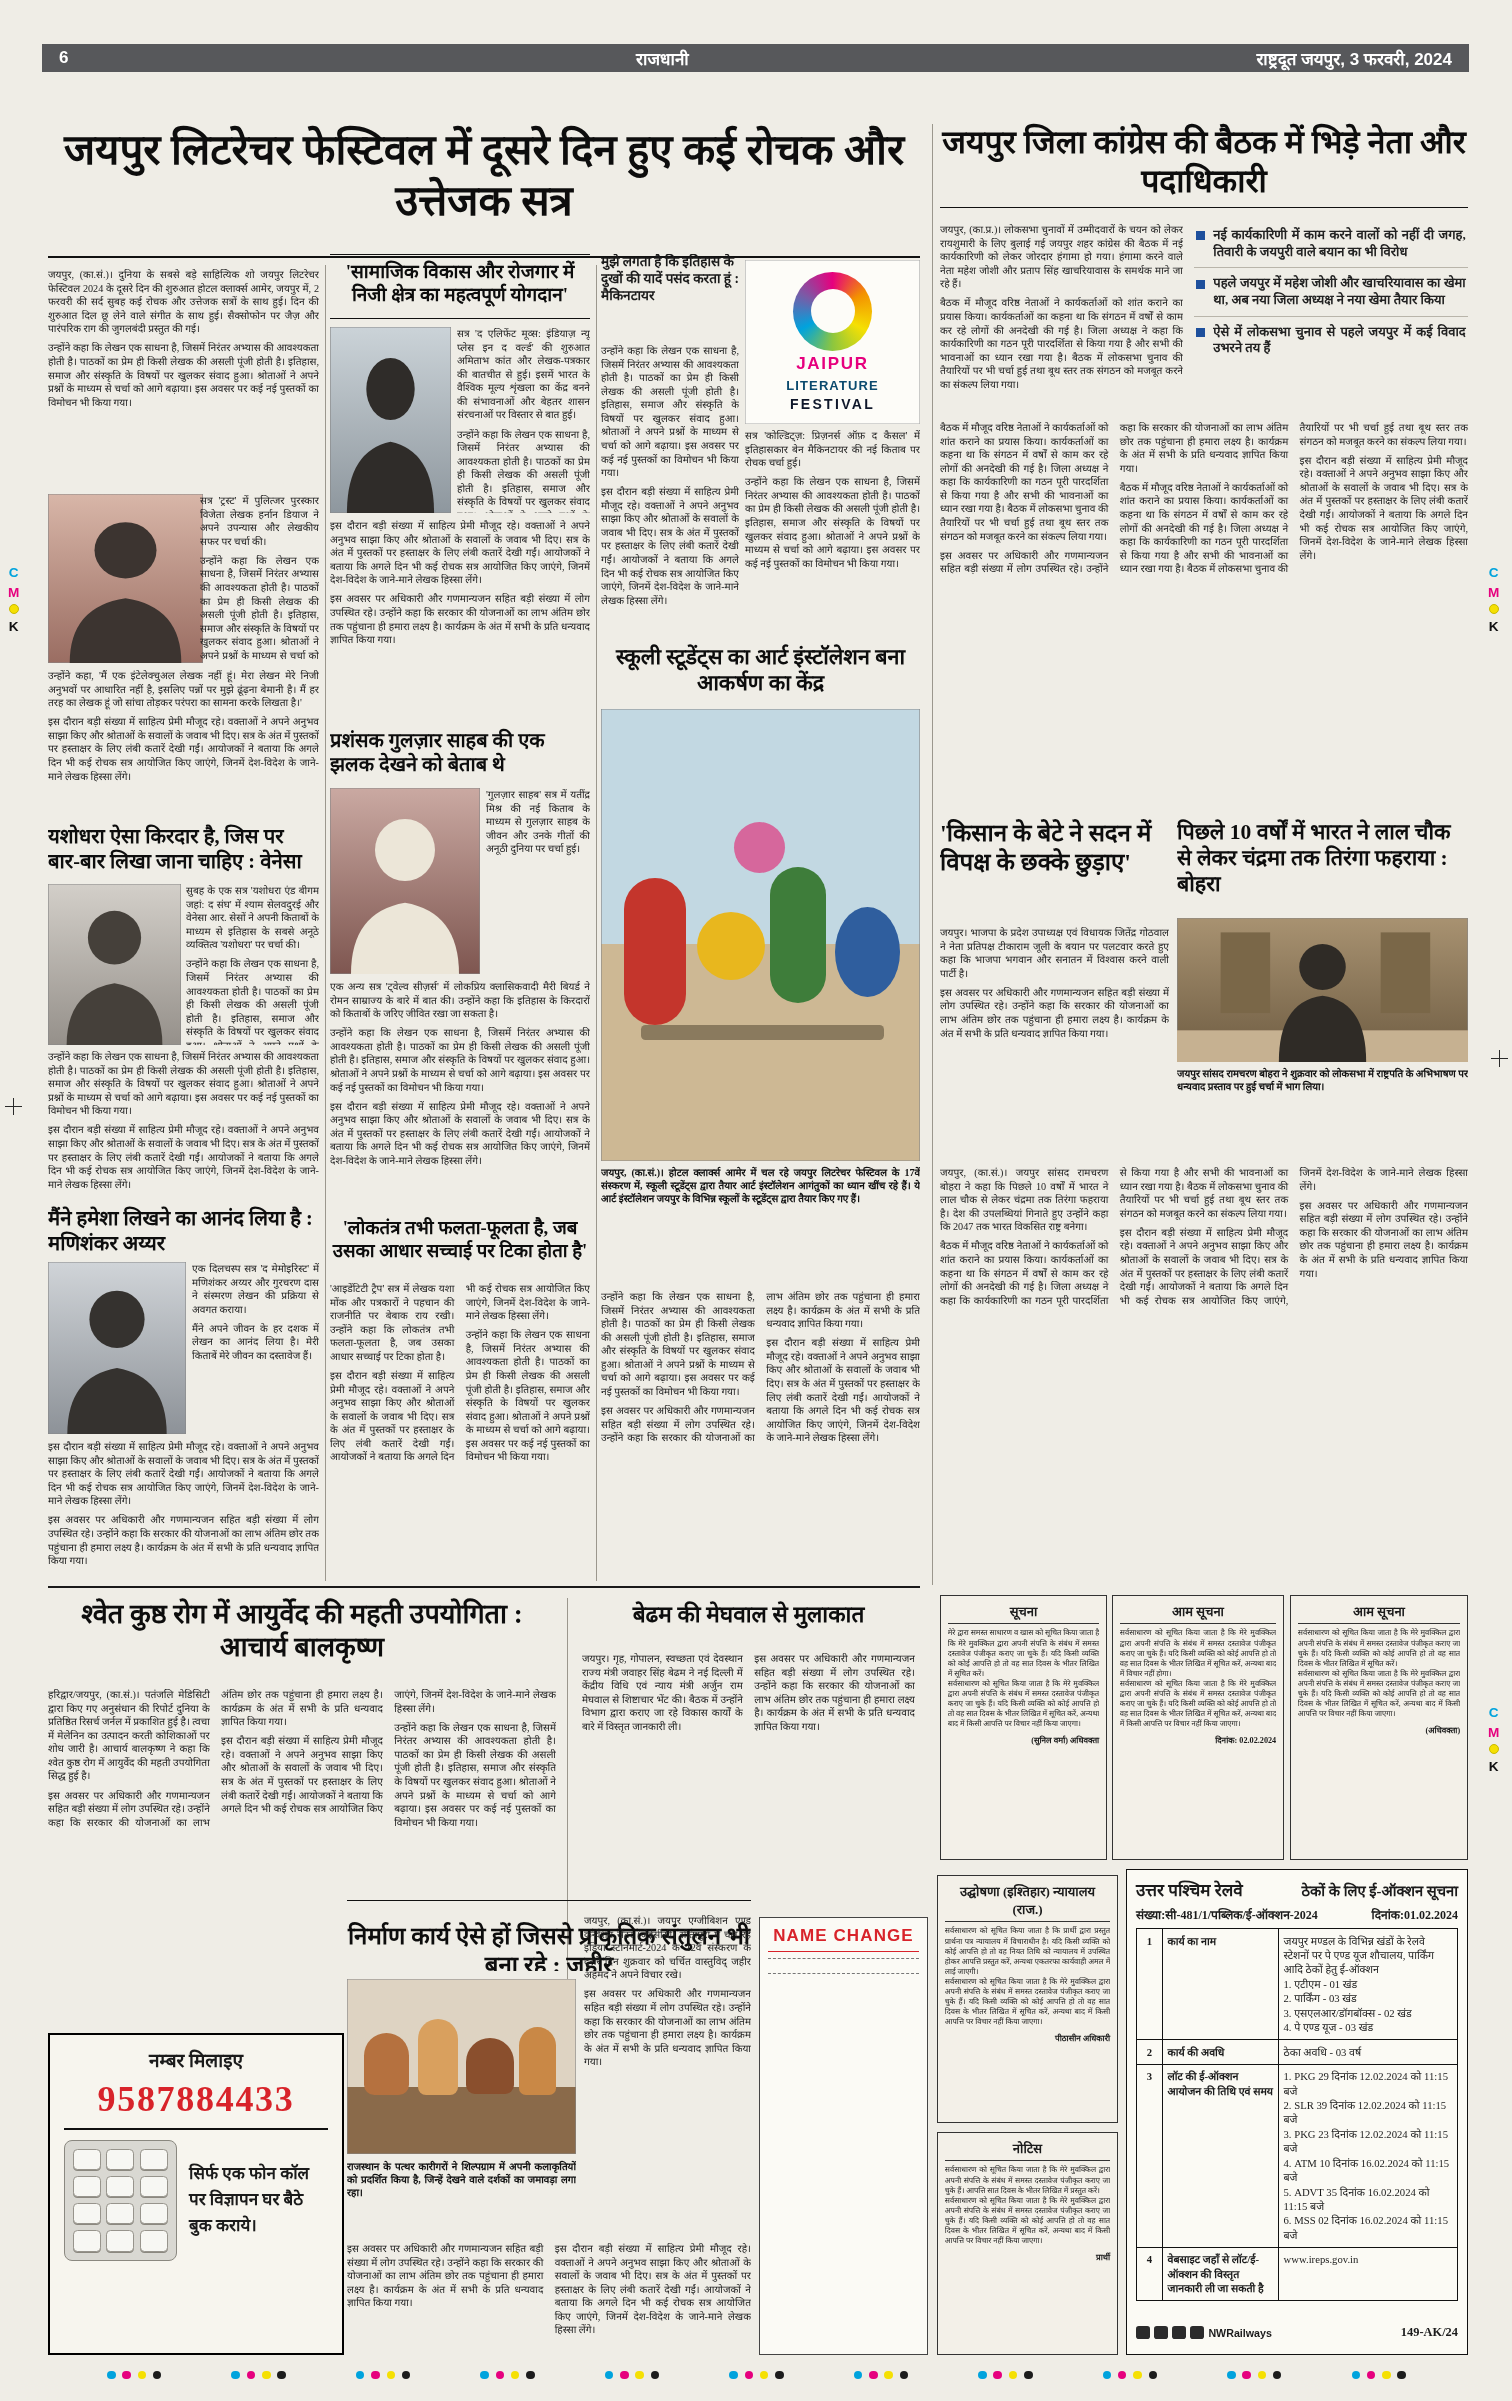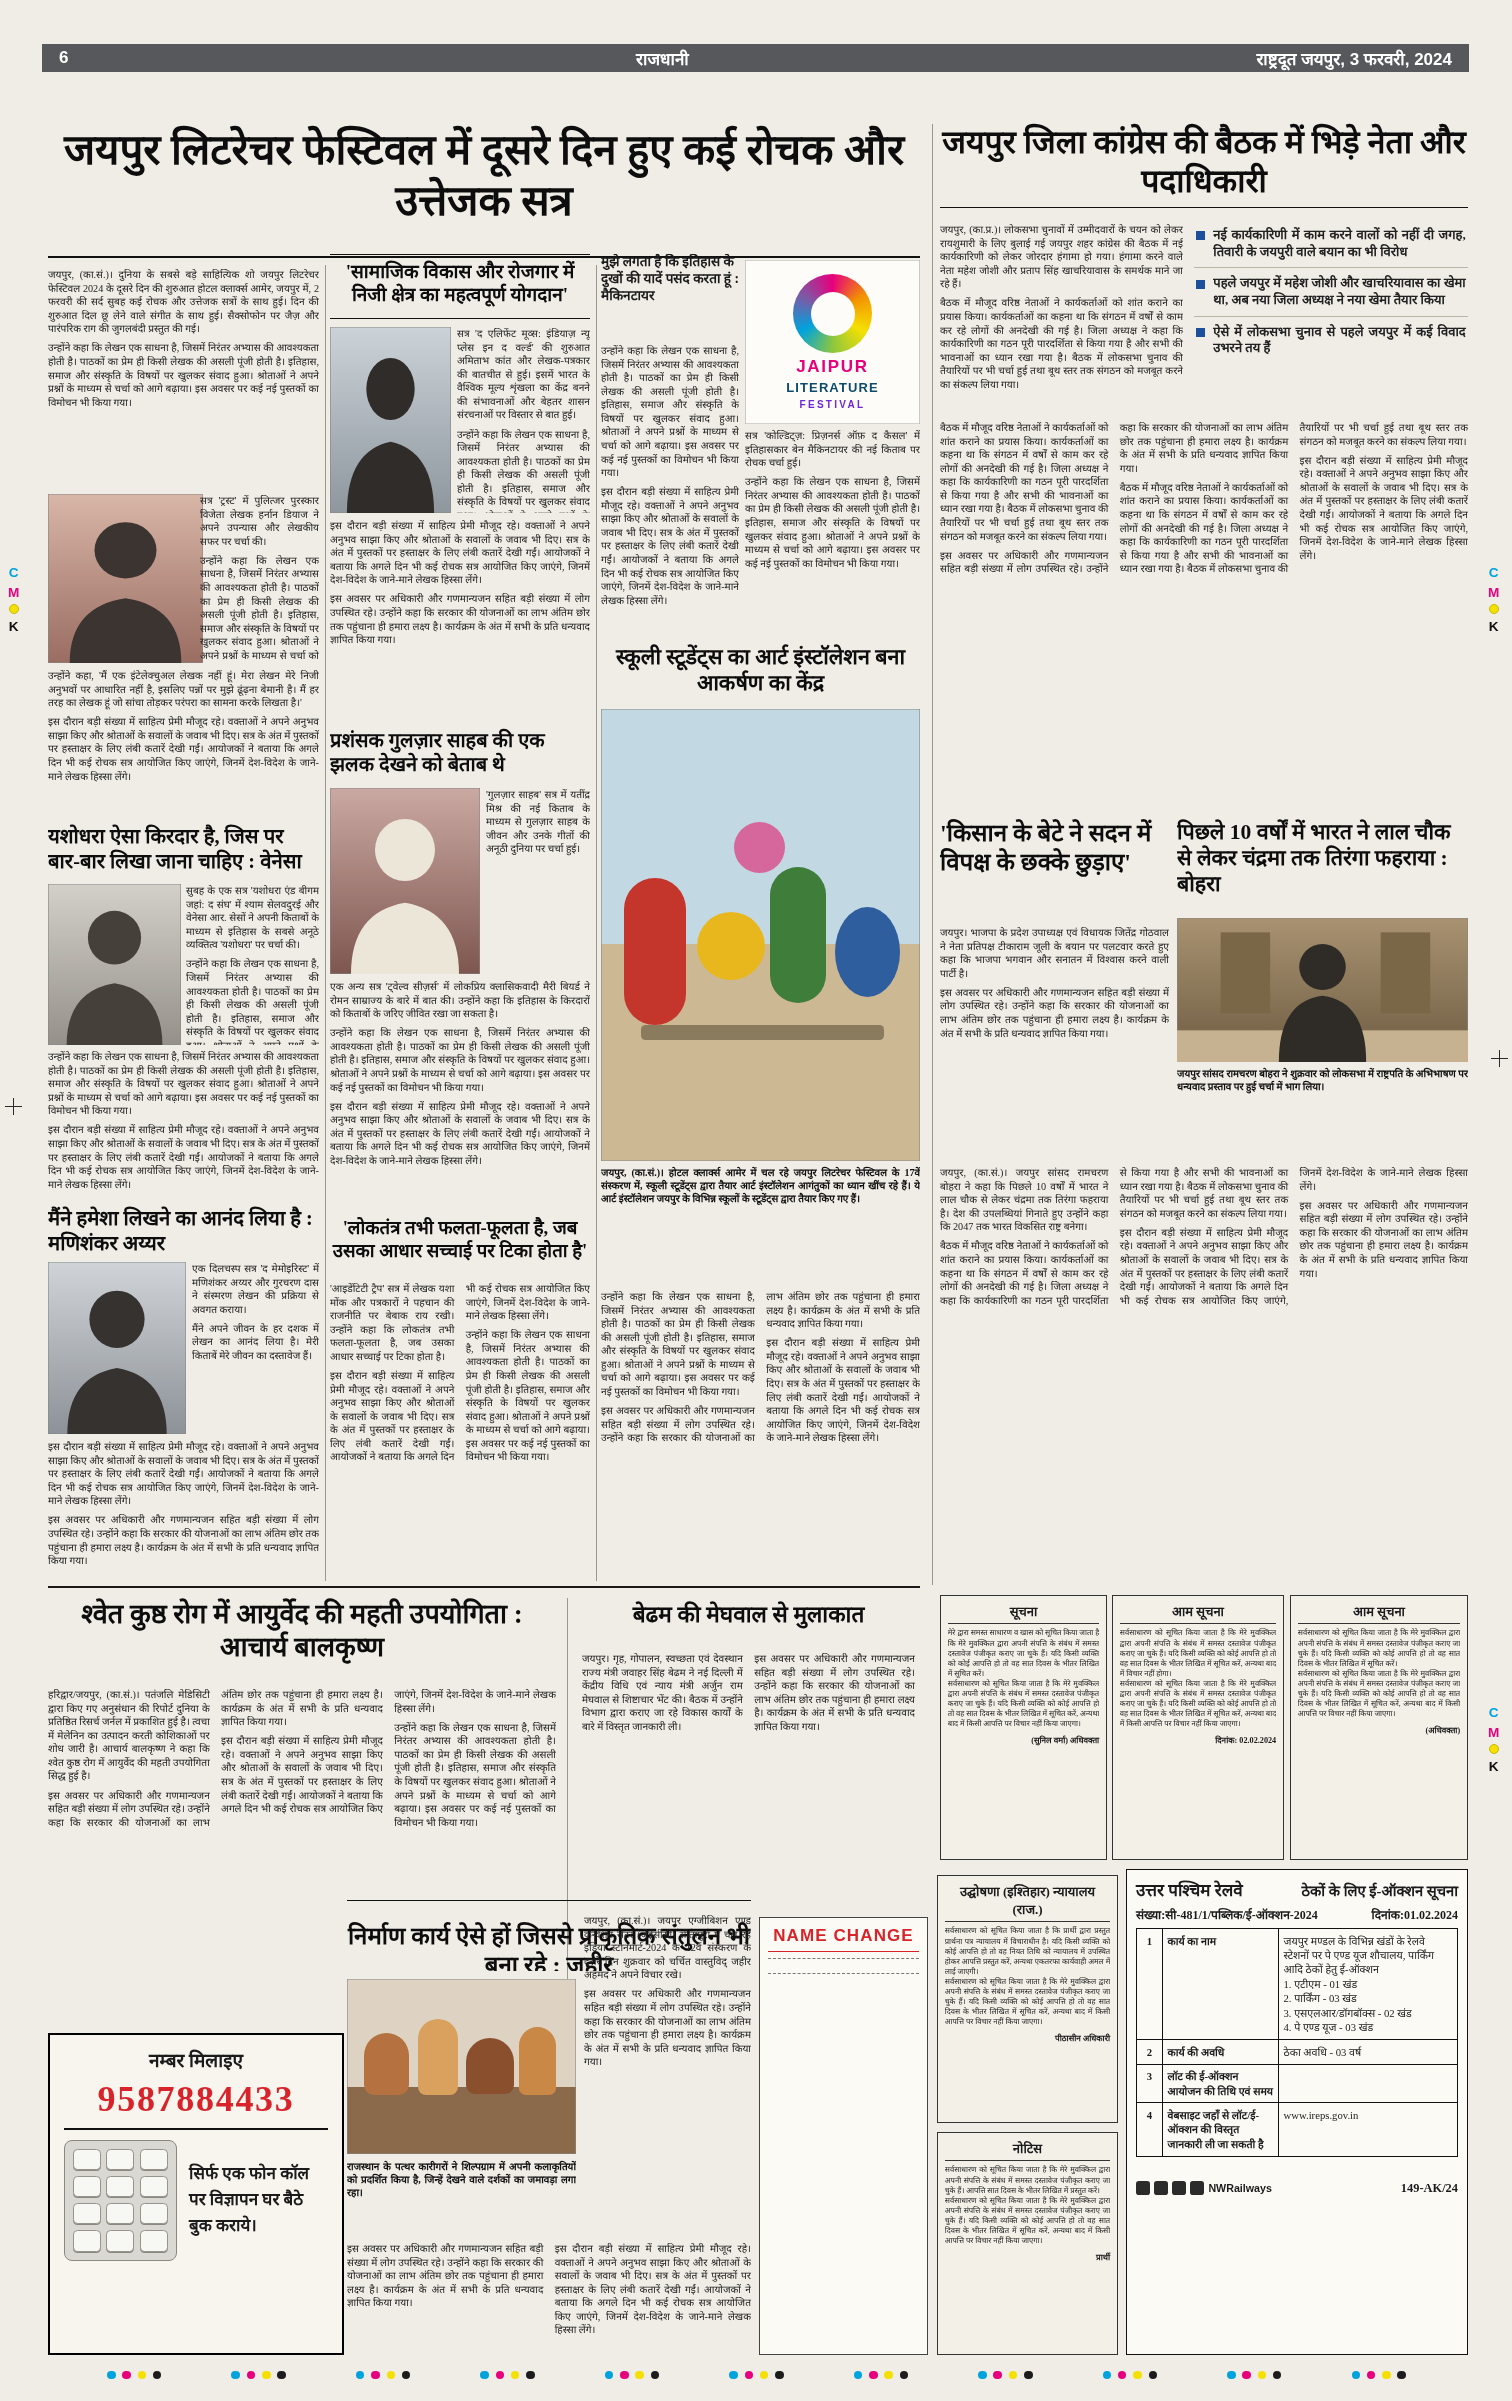--- a/index.html
+++ b/index.html
@@ -60,21 +60,21 @@
   .rw-f{display:flex;justify-content:space-between;align-items:center;margin-top:24px}
   .rw-social{display:flex;align-items:center;gap:4.5px;font-family:"Liberation Sans",sans-serif;font-size:10.7px;font-weight:bold}
   .sic{width:13.6px;height:13.6px;background:#2b2b2b;border-radius:2.8px}
   .rw-id{font-size:12.4px;font-weight:bold}
   
   .logo-wrap{position:absolute;background:#fdfcf8;box-shadow:0 0 0 0.6px #aaa inset;display:flex;flex-direction:column;align-items:center;justify-content:center;gap:3.4px;overflow:hidden}
   .ring{width:79px;height:79px;border-radius:50%;background:conic-gradient(#e6007e,#f39200,#f5e003,#8cc63f,#00a3dd,#7b5aa6,#e6007e);display:flex;align-items:center;justify-content:center}
   .ring-in{width:44px;height:44px;border-radius:50%;background:#fdfcf8}
   .lg1{color:#e6007e;font-family:"Liberation Sans",sans-serif;font-weight:bold;font-size:17px;letter-spacing:1.7px}
   .lg2{color:#0c4a6e;font-family:"Liberation Sans",sans-serif;font-weight:bold;font-size:13px;letter-spacing:1.1px}
-  .lg3{color:#6d28d9;font-family:"Liberation Sans",sans-serif;font-weight:bold;font-size:10px;letter-spacing:2.3px}
+  .lg3{color:#0f172a;font-family:"Liberation Sans",sans-serif;font-weight:bold;font-size:14px;letter-spacing:2.3px}
   
   .blob{position:absolute;border-radius:50%}
   
   .dots{position:absolute;display:flex;justify-content:space-between;align-items:center}
   .dots b{display:flex;gap:6.8px}
   .dots i{display:block;width:8.5px;height:8.5px;border-radius:50%}
   .dc{background:#00a3dd}.dm{background:#e6007e}.dy{background:#f5e003}.dk{background:#1c1c1c}
   .cmyk{position:absolute;display:flex;flex-direction:column;gap:4.5px;align-items:center;font-family:"Liberation Sans",sans-serif;font-weight:bold;font-size:13.6px}
   .cmyk .yd{width:10.2px;height:10.2px;border-radius:50%;background:#f5e003;border:0.6px solid #c9b900}
   .cross{position:absolute;width:17px;height:17px}
@@ -408,20 +408,26 @@
 4. पे एण्ड यूज - 03 खंड</div>
       </div>
         <div class="trow">
         <div class="tc tn">2</div>
         <div class="tc tl">कार्य की अवधि</div>
         <div class="tc tv">ठेका अवधि - 03 वर्ष</div>
       </div>
         <div class="trow">
         <div class="tc tn">3</div>
         <div class="tc tl">लॉट की ई-ऑक्शन आयोजन की तिथि एवं समय</div>
+        <div class="tc tv">1. PKG 29 दिनांक 12.02.2024 को 11:15 बजे
+2. SLR 39 दिनांक 12.02.2024 को 11:15 बजे
+3. PKG 23 दिनांक 12.02.2024 को 11:15 बजे
+4. ATM 10 दिनांक 16.02.2024 को 11:15 बजे
+5. ADVT 35 दिनांक 16.02.2024 को 11:15 बजे
+6. MSS 02 दिनांक 16.02.2024 को 11:15 बजे</div>
       </div>
         <div class="trow">
         <div class="tc tn">4</div>
         <div class="tc tl">वेबसाइट जहाँ से लॉट/ई-ऑक्शन की विस्तृत जानकारी ली जा सकती है</div>
         <div class="tc tv">www.ireps.gov.in</div>
       </div>
       </div>
     <div class="rw-f">
       <div class="rw-social">
         <span class="sic"></span>

